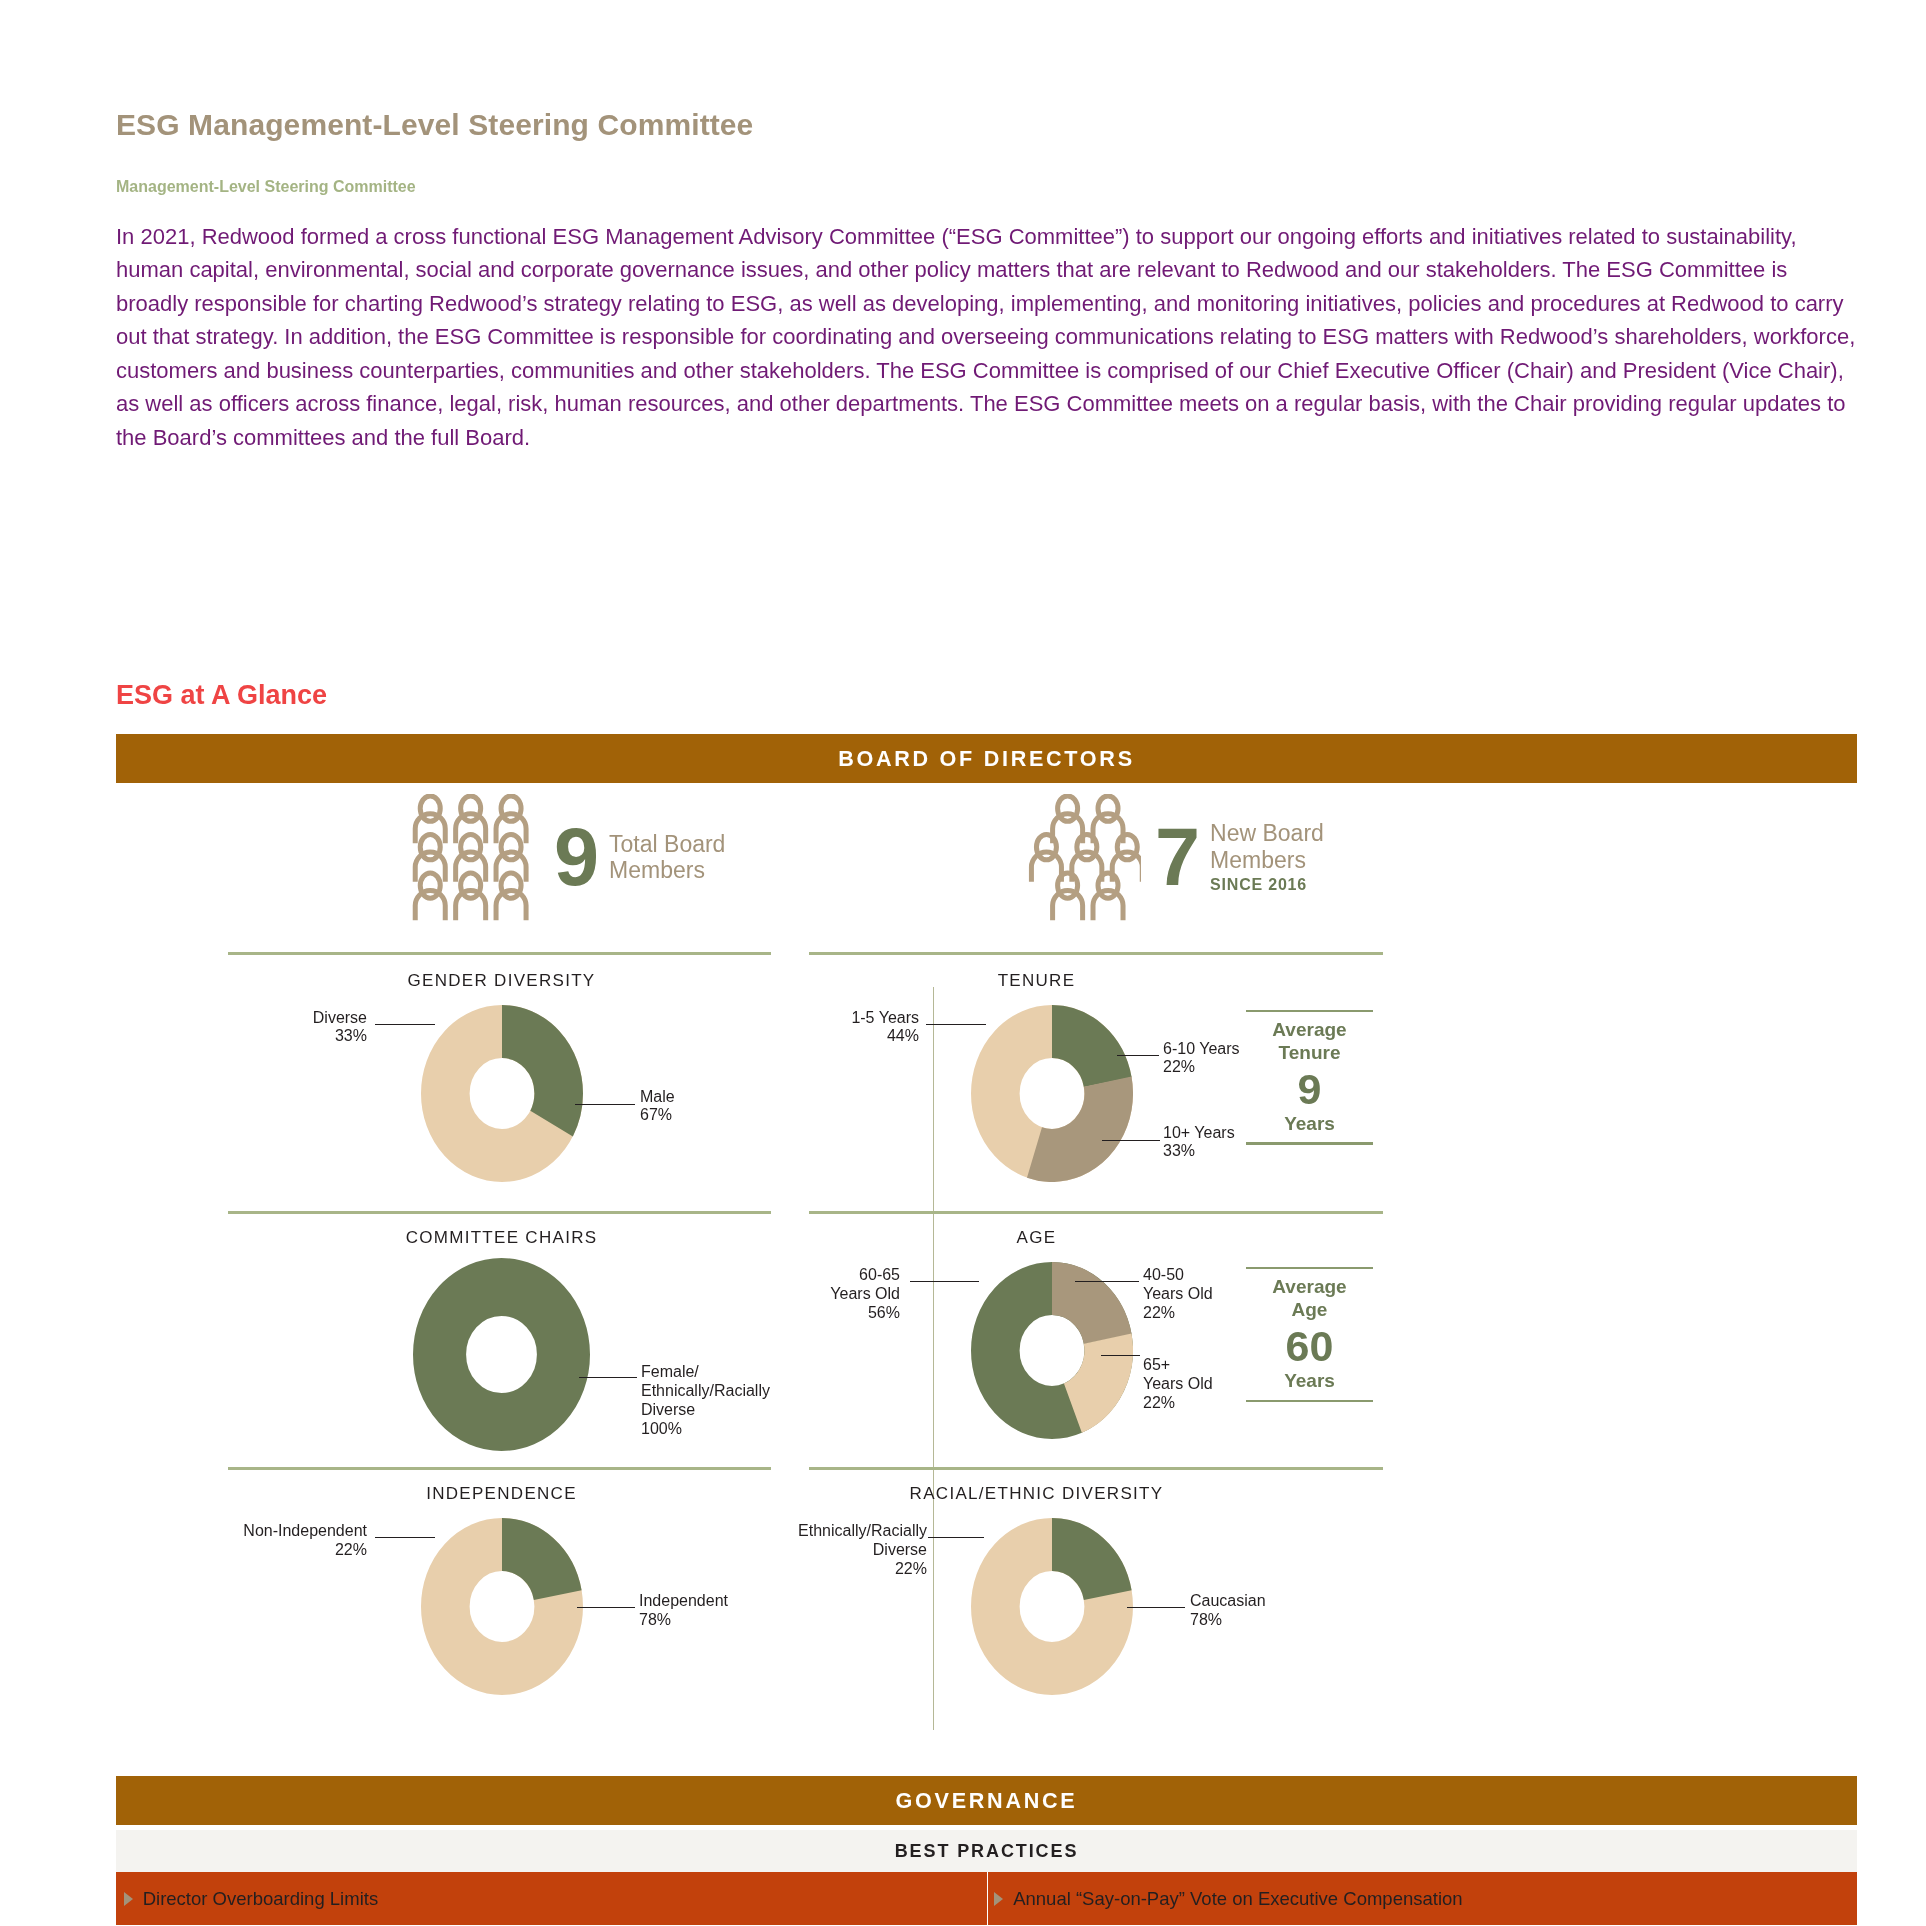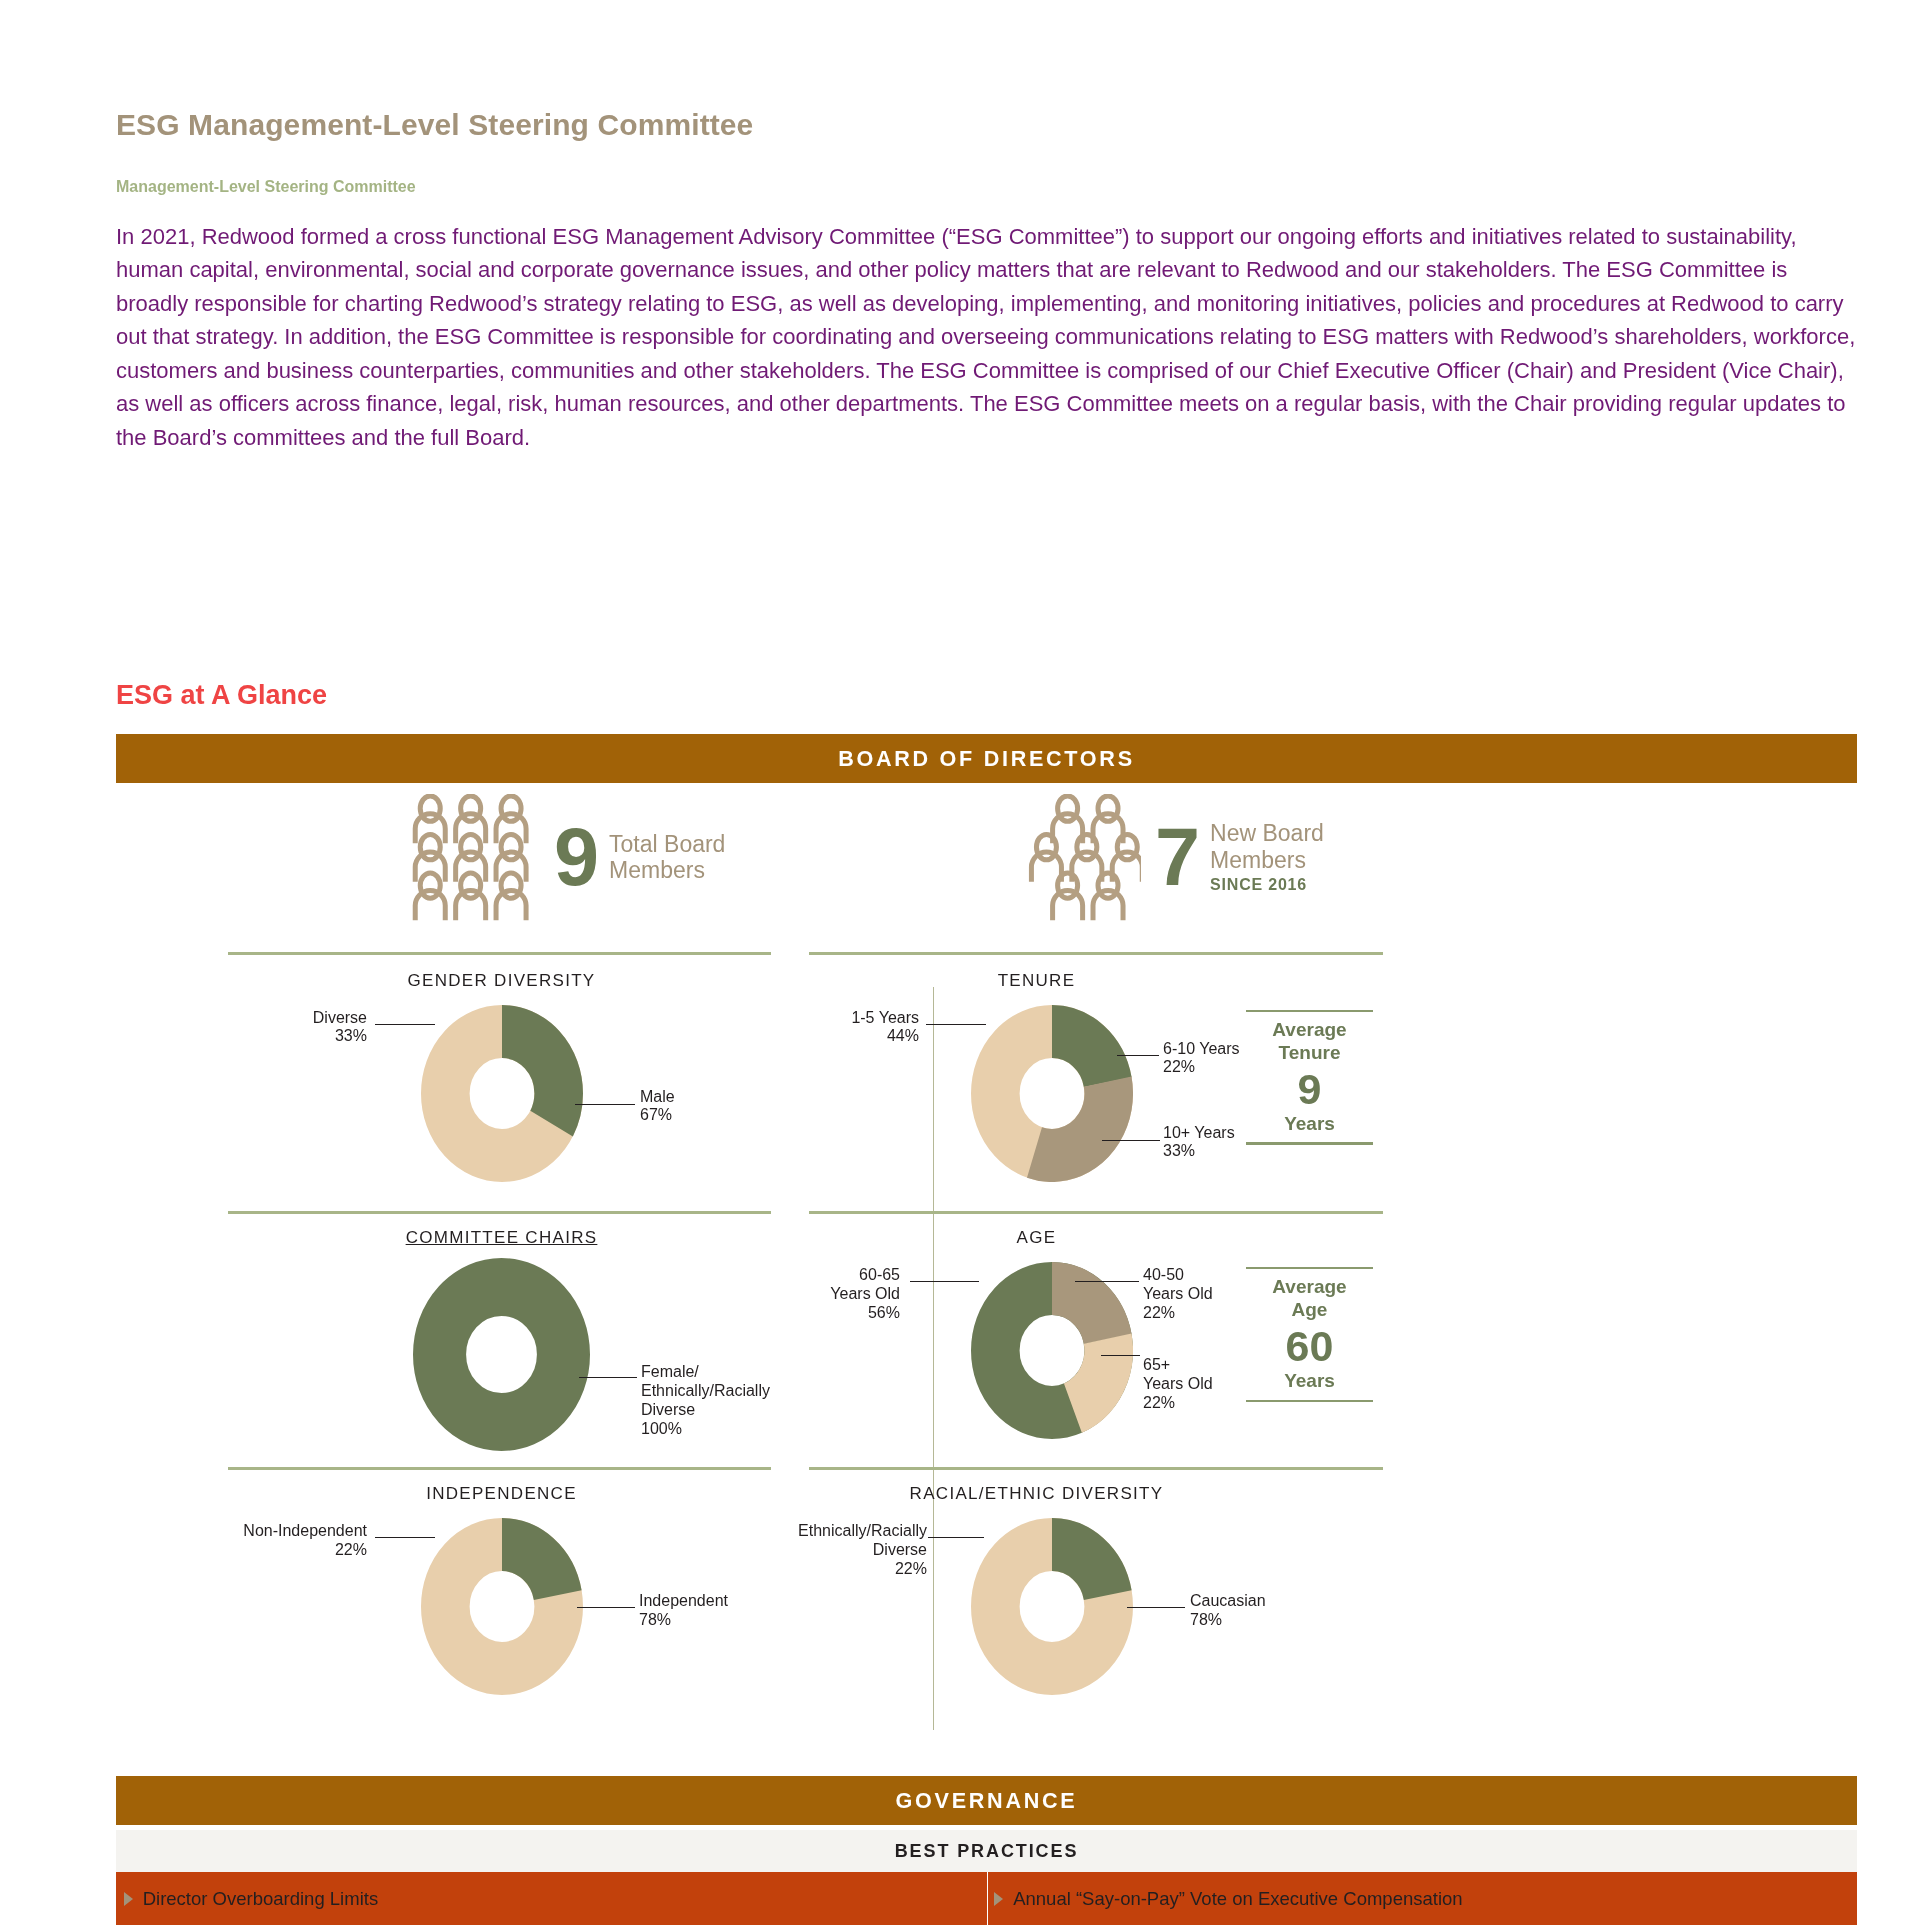--- a/index.html
+++ b/index.html
@@ -273,21 +273,21 @@
         <div class="bar"></div>
         <div class="t">Average</div>
         <div class="t" style="padding-top:0;">Tenure</div>
         <div class="n">9</div>
         <div class="y">Years</div>
         <div class="bar"></div>
       </div>
     </div>
 
     <div class="cell" style="left:112px; top:276px; height:239px;">
-      <div class="ctitle" style="top:0;text-decoration:underline;">COMMITTEE CHAIRS</div>
+      <div class="ctitle" style="top:0;">COMMITTEE CHAIRS</div>
       <div class="donutwrap" style="left:185px; top:30px;">
         <svg width="177" height="193" viewBox="0 0 100 100" preserveAspectRatio="none">
           <circle cx="50" cy="50" r="35" fill="none" stroke="#6b7a55" stroke-width="30"></circle>
         </svg>
       </div>
       <div class="lline" style="left:351px; top:149px; width:58px;"></div>
       <div class="llabel right" style="left:413px; top:135px;">
         <div>Female/</div>
         <div>Ethnically/Racially</div>
         <div>Diverse</div>

